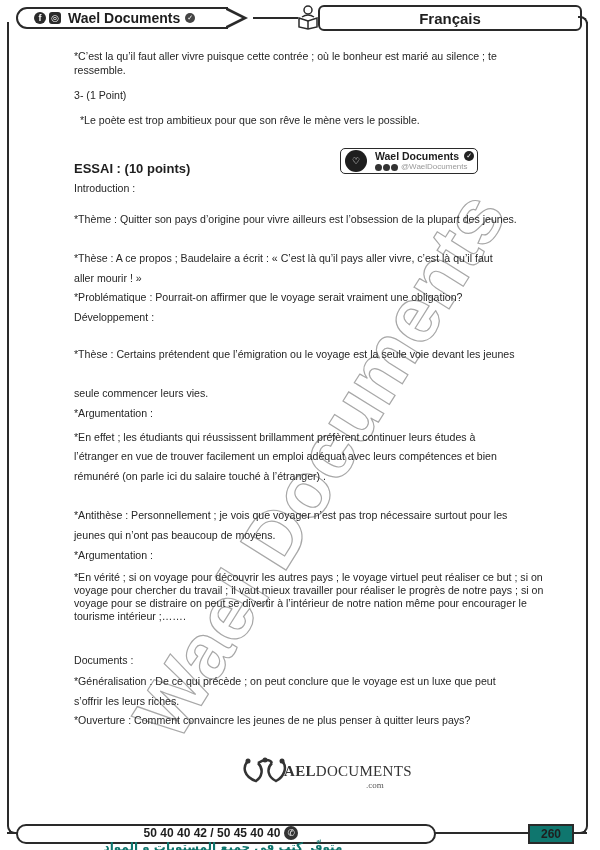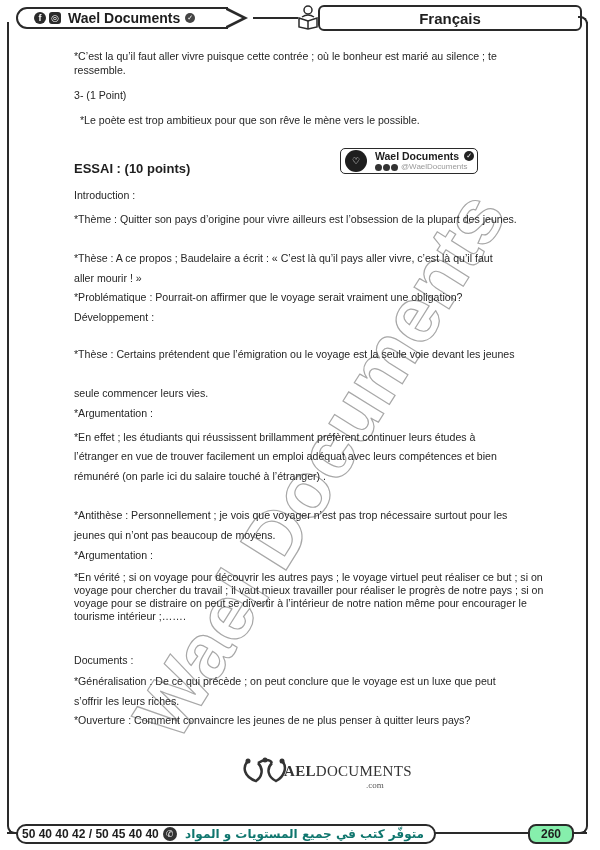--- a/index.html
+++ b/index.html
@@ -69,27 +69,28 @@
   .logo-com { position: absolute; left: 124px; top: 23px; font-family: "Liberation Serif", serif; font-size: 9px; color: #555; }
 
   
   .bottom-line { position: absolute; left: 7px; top: 832px; width: 580px; height: 2px; background: #2a2a2a; }
   .bottom-left-curve { position: absolute; left: 7px; top: 818px; width: 10px; height: 16px; border-left: 2px solid #2a2a2a; border-bottom: 2px solid #2a2a2a; border-bottom-left-radius: 8px; background: transparent; }
   .contact-pill {
     position: absolute; left: 16px; top: 824px; width: 420px; height: 20px;
     border: 2px solid #2a2a2a; border-radius: 10px; background: #fff;
     display: flex; align-items: center; justify-content: space-between; padding: 0 10px 0 4px;
     direction: ltr;
+    flex-direction: column;
   }
   .phones { font-size: 12px; font-weight: bold; color: #1e1e1e; white-space: nowrap; }
   .phone-icon { width: 14px; height: 14px; border-radius: 50%; background: #333; color: #fff; display: inline-flex; align-items: center; justify-content: center; font-size: 9px; margin: 0 4px; }
   .arabic { font-size: 12px; font-weight: bold; color: #0f766e; direction: rtl; white-space: nowrap; font-family: "DejaVu Sans", sans-serif; }
   .page-number-box {
     position: absolute; left: 528px; top: 824px; width: 46px; height: 20px;
-    border: 2px solid #2a2a2a; border-radius: 8px; background: #86efac;
+    border: 2px solid #2a2a2a; border-radius: 0; background: #0f766e;
     display: flex; align-items: center; justify-content: center;
     font-size: 12px; font-weight: bold; color: #1e1e1e;
   }
   .page-right-curve { position: absolute; left: 572px; top: 818px; width: 16px; height: 16px; border-right: 2px solid #2a2a2a; border-bottom: 2px solid #2a2a2a; border-bottom-right-radius: 8px; }
 
   
   .watermark {
     position: absolute; left: -30px; top: 420px; width: 700px;
     transform: rotate(-58deg); transform-origin: center;
     font-size: 78px; font-weight: bold; color: transparent;
@@ -121,21 +122,21 @@
   <line x1="12" y1="17" x2="12" y2="25" stroke="#2a2a2a" stroke-width="1.5"></line>
   <path d="M6 13 Q12 9 18 13" fill="none" stroke="#2a2a2a" stroke-width="1.5"></path>
 </svg>
 <div class="subject-box">Français</div>
 
 <div class="content">
   <div class="p" style="top:5px;">*C’est la qu’il faut aller vivre puisque cette contrée ; où le bonheur est marié au silence ; te ressemble.</div>
   <div class="p" style="top:44px;">3- (1 Point)</div>
   <div class="p" style="top:69px;margin-left:6px;">*Le poète est trop ambitieux pour que son rêve le mène vers le possible.</div>
   <div class="p essai-title" style="top:118px;">ESSAI : (10 points)</div>
-  <div class="p" style="top:144px;">Introduction :</div>
+  <div class="p" style="top:137px;">Introduction :</div>
   <div class="p" style="top:168px;">*Thème : Quitter son pays d’origine pour vivre ailleurs est l’obsession de la plupart des jeunes.</div>
   <div class="p" style="top:207px;">*Thèse : A ce propos ; Baudelaire a écrit : « C’est là qu’il pays aller vivre, c’est là qu’il faut</div>
   <div class="p" style="top:227px;">aller mourir ! »</div>
   <div class="p" style="top:246px;">*Problématique : Pourrait-on affirmer que le voyage serait vraiment une obligation?</div>
   <div class="p" style="top:266px;">Développement :</div>
   <div class="p" style="top:303px;">*Thèse : Certains prétendent que l’émigration ou le voyage est la seule voie devant les jeunes</div>
   <div class="p" style="top:342px;">seule commencer leurs vies.</div>
   <div class="p" style="top:362px;">*Argumentation :</div>
   <div class="p" style="top:386px;">*En effet ; les étudiants qui réussissent brillamment préfèrent continuer leurs études à</div>
   <div class="p" style="top:405px;">l’étranger en vue de trouver facilement un emploi adéquat avec leurs compétences et bien</div>

